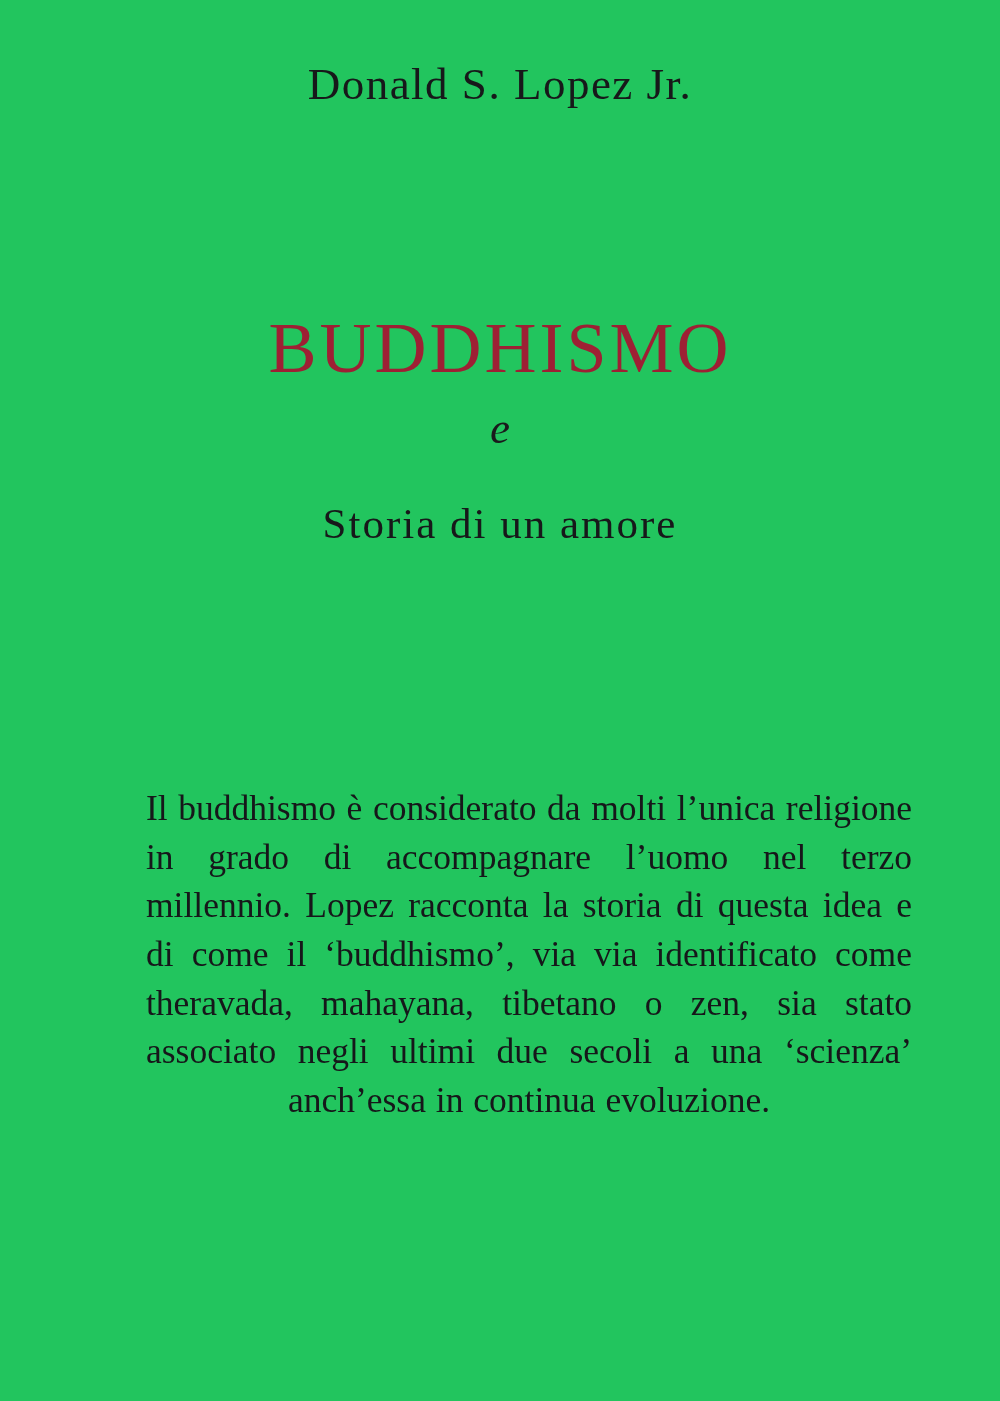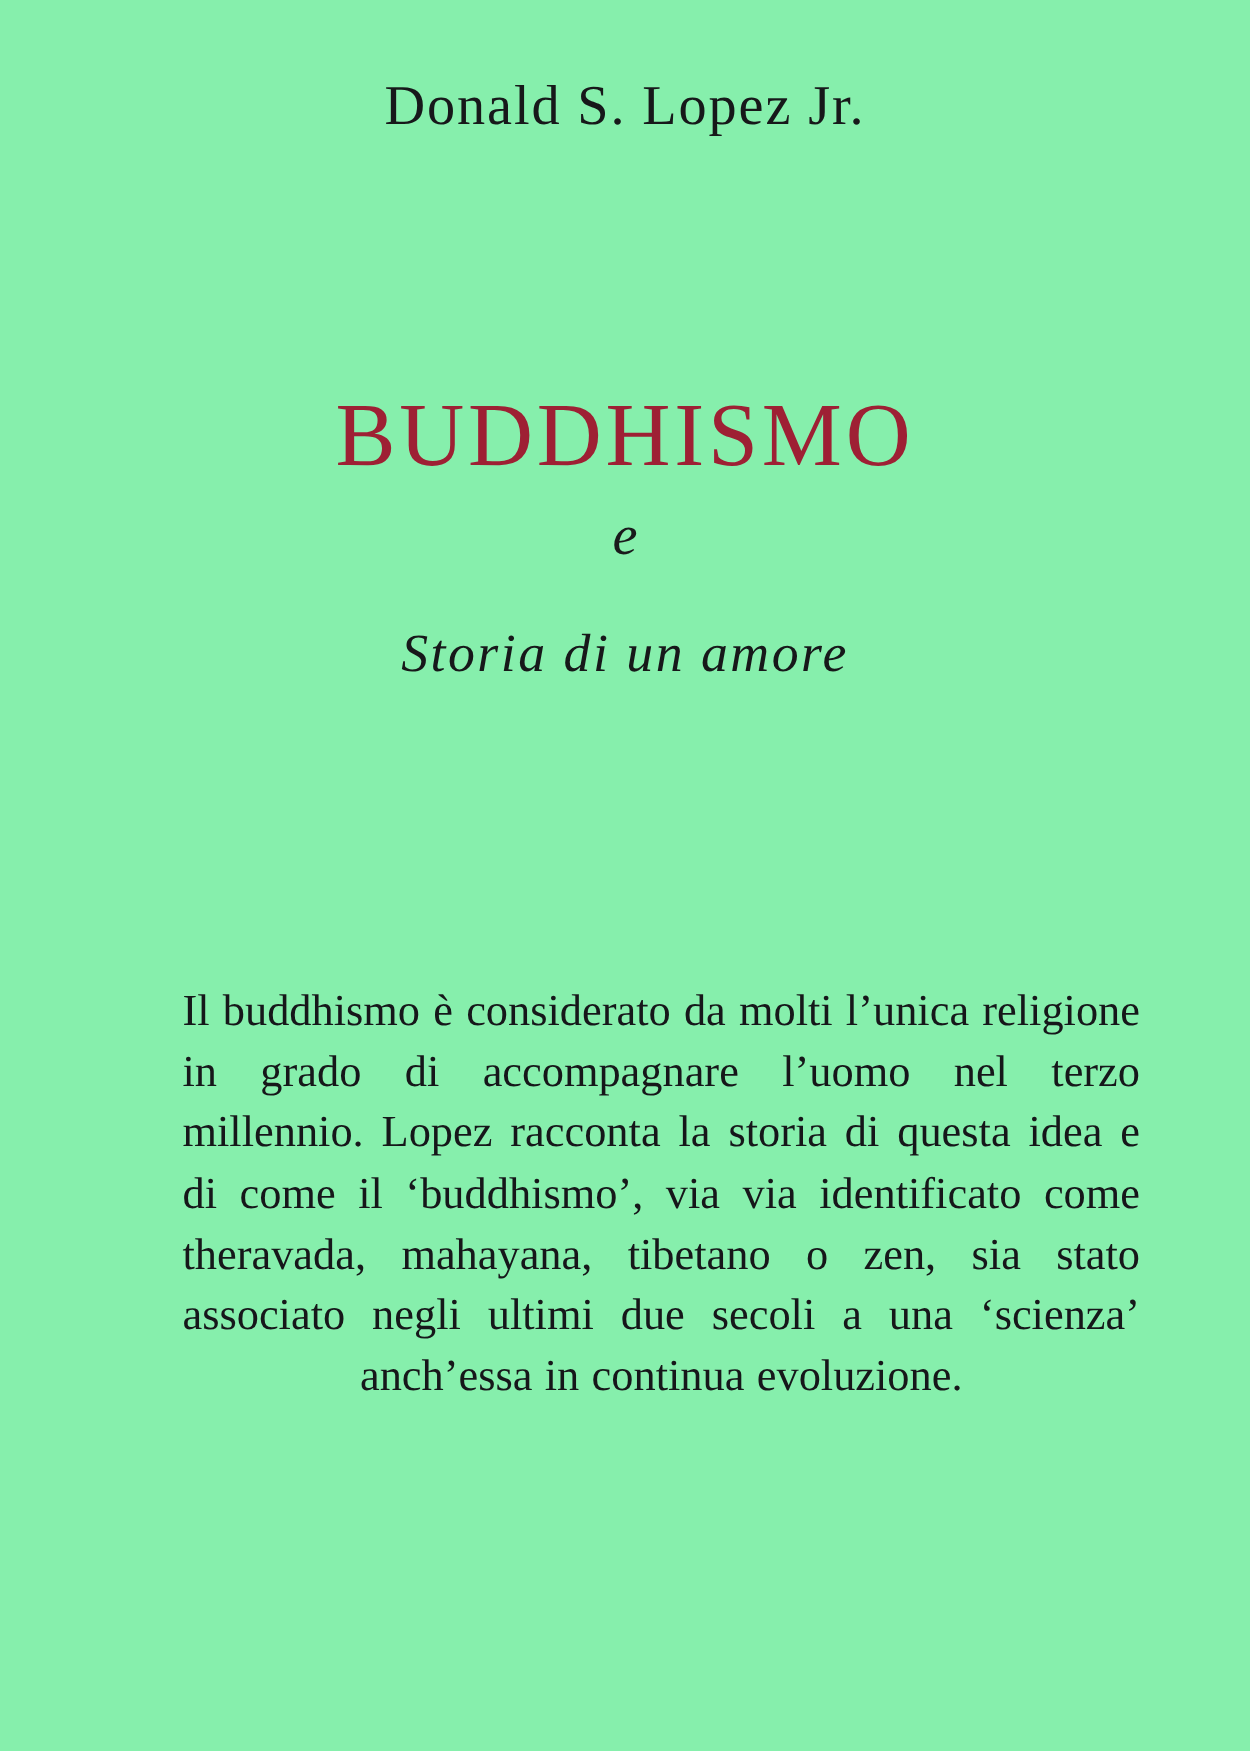--- a/index.html
+++ b/index.html
@@ -10,21 +10,21 @@
     width: 1000px;
     height: 1401px;
     background: #9dc9e2;
     font-family: "Liberation Serif", serif;
     overflow: hidden;
   }
   .cover {
     position: relative;
     width: 1000px;
     height: 1401px;
-    background: #86efac;
+    background: #22c55e;
     box-sizing: border-box;
   }
   .author {
     position: absolute;
     top: 58px;
     left: 0;
     width: 100%;
     text-align: center;
     font-family: "Liberation Serif", serif;
     font-size: 45px;
@@ -56,21 +56,20 @@
   .title-line-2 {
     font-family: "Liberation Serif", serif;
     font-size: 79px;
     letter-spacing: 3px;
     color: #9e2034;
     line-height: 1.05;
     margin-top: 8px;
   }
   .subtitle {
     font-family: "Liberation Serif", serif;
-    font-style: italic;
     font-size: 43px;
     letter-spacing: 2px;
     color: #17181a;
     margin-top: 40px;
   }
   .blurb {
     position: absolute;
     top: 784px;
     left: 118px;
     width: 766px;

